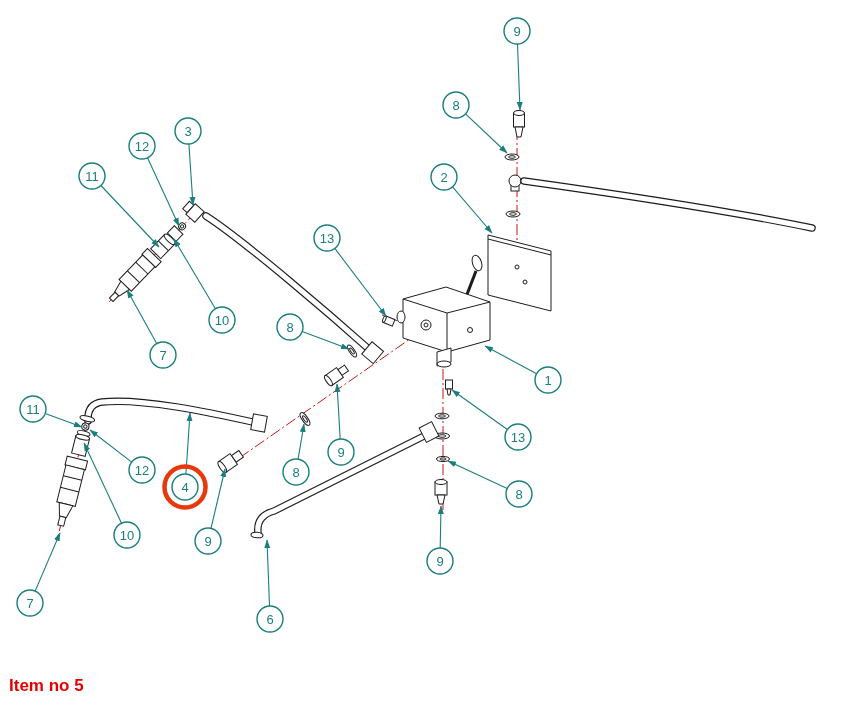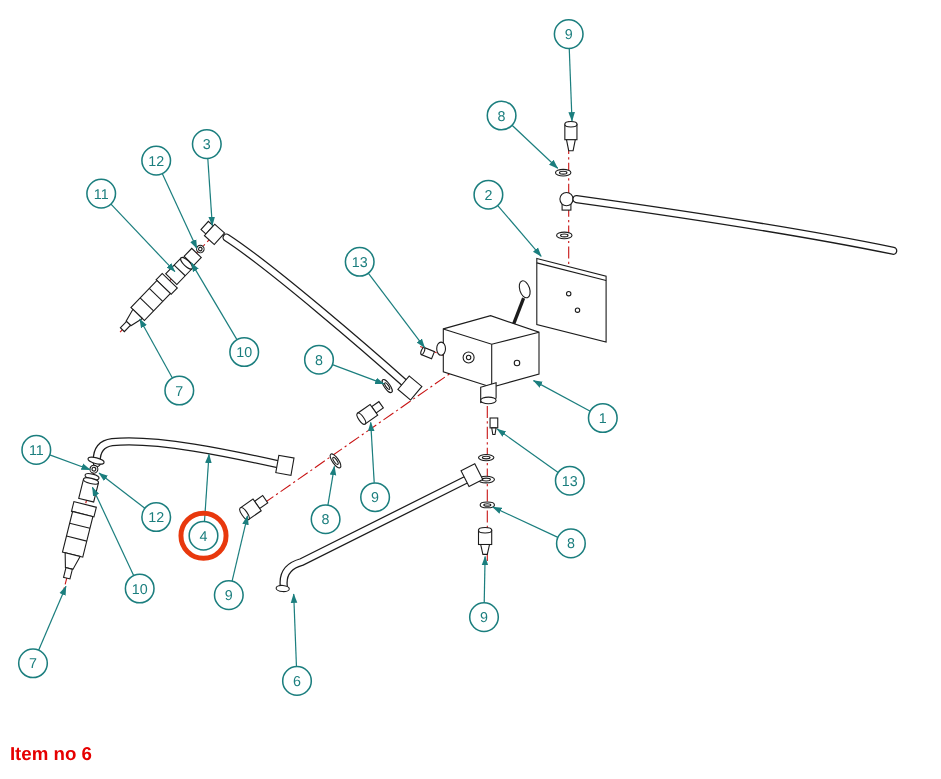--- a/index.html
+++ b/index.html
@@ -318,13 +318,13 @@
         <text x="519" y="494" dy="0.35em" class="balloon-text">8</text>
       </g>
       <g>
         <line x1="440.2" y1="548.0" x2="441" y2="506" class="leader" marker-end="url(#arrowhead)"></line>
         <circle cx="440" cy="561" r="13" class="balloon"></circle>
         <text x="440" y="561" dy="0.35em" class="balloon-text">9</text>
       </g>
     </g>
 </svg>
 
-<div class="footer-label">Item no 6</div>
+<div class="footer-label">Item no 5</div>
 
 </body></html>

